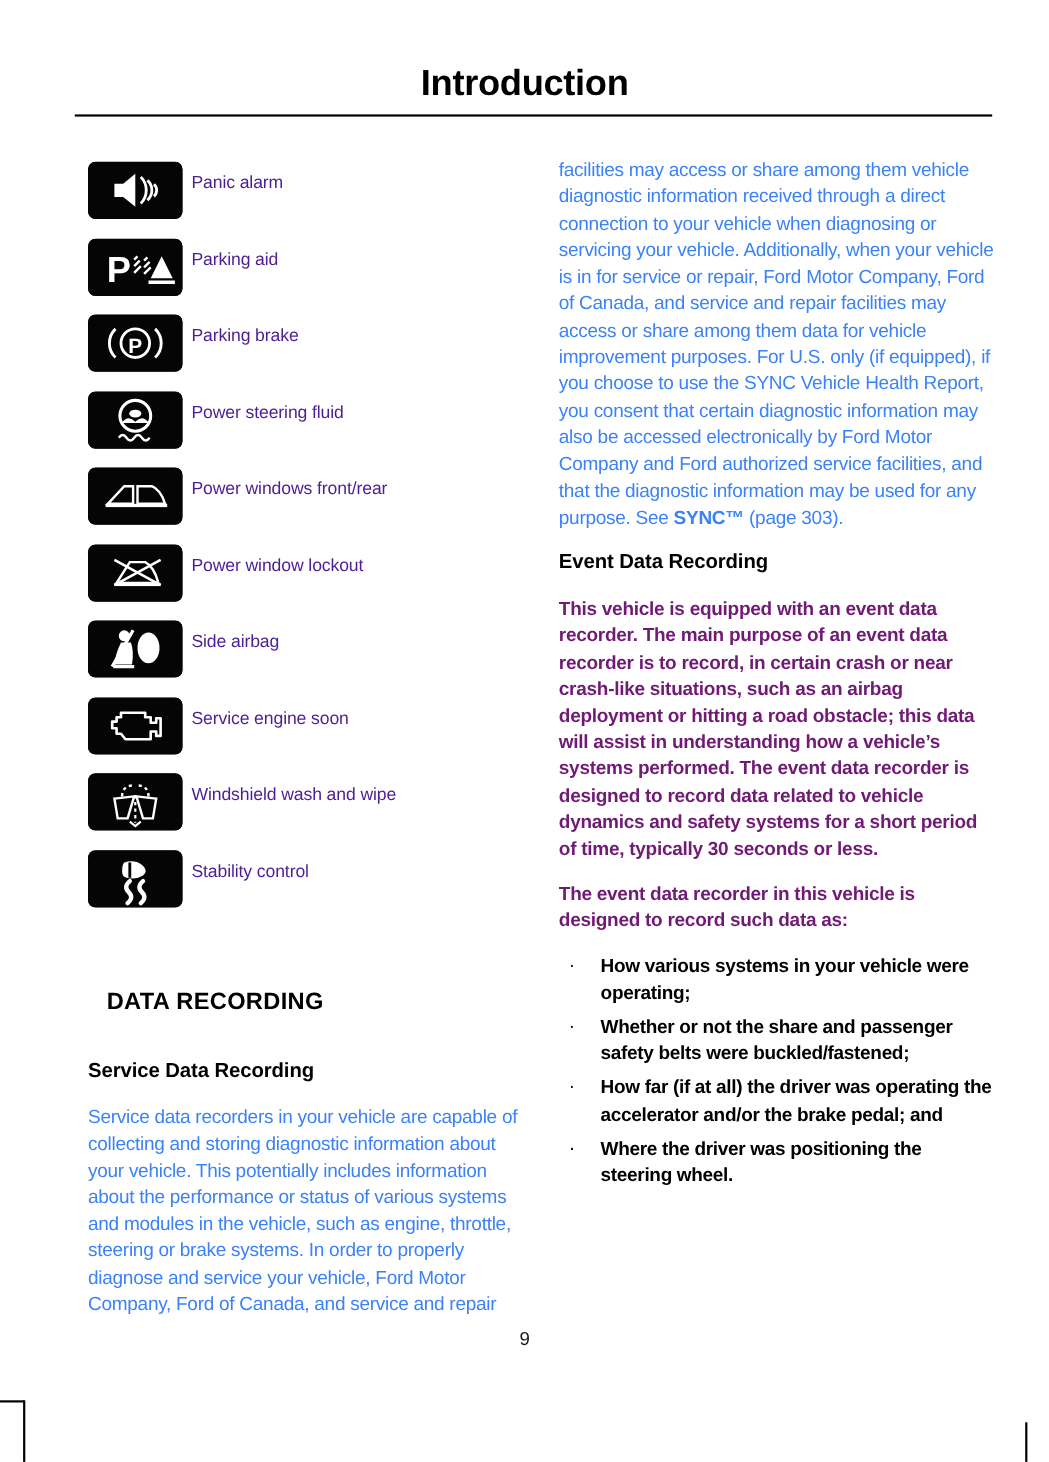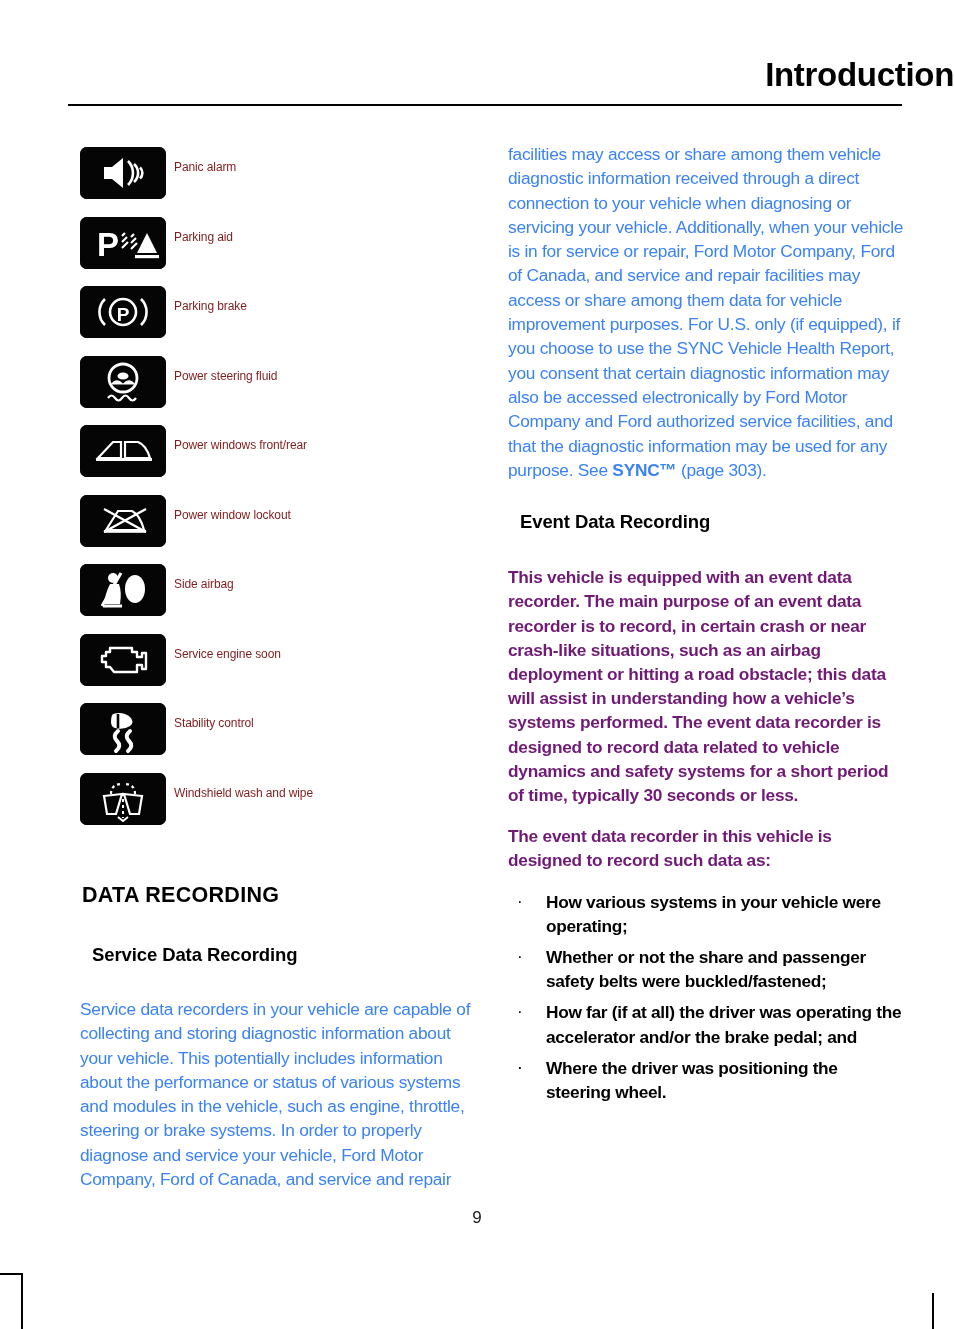--- a/index.html
+++ b/index.html
@@ -16,21 +16,21 @@
     color: #1a1a1a;
     overflow: hidden;
   }
 
   
   .page-title {
     position: absolute;
     left: 0;
     top: 56px;
     width: 954px;
-    text-align: right;
+    text-align: center;
     font-size: 33px;
     font-weight: bold;
     letter-spacing: -0.3px;
     color: #000;
   }
   .header-rule {
     position: absolute;
     left: 68px;
     top: 104px;
     width: 834px;
@@ -66,38 +66,38 @@
     height: 52px;
     background: #050505;
     border-radius: 7px;
     overflow: hidden;
   }
   .sym-box svg { display: block; }
   .sym-label {
     position: absolute;
     left: 94px;
     top: 16px;
-    font-size: 12px;
+    font-size: 16px;
     line-height: 22px;
-    color: #7f1d1d;
+    color: #4c1d95;
     letter-spacing: -0.1px;
     white-space: nowrap;
     text-align: right;
   }
 
   
   h1.sec {
-    margin: 2px;
+    margin: 17px;
     font-size: 21.5px;
     font-weight: bold;
     letter-spacing: 0.3px;
     color: #000;
   }
   h2.sub {
-    margin: 12px;
+    margin: 0;
     font-size: 18.5px;
     font-weight: bold;
     letter-spacing: -0.1px;
     color: #000;
   }
   .sec-gap { height: 46px; }
   .h1-to-h2 { height: 22px; }
   .h2-to-p { height: 19px; }
 
   p.body {
@@ -293,42 +293,42 @@
             <path d="M30 18 L30 14 L52 14 L52 18 L57 18 L57 23 L62 23 L62 19 L66 19 L66 35 L62 35 L62 31 L57 31 L57 38 L34 38 L30 33 L26 33 L26 28 L22 28 L22 22 L26 22 L26 18 Z" stroke="#fff" stroke-width="2.4" fill="none" stroke-linejoin="round"></path>
           </svg>
         </div>
         <div class="sym-label">Service engine soon</div>
       </div>
 
       <div class="sym-row">
         <div class="sym-box">
           <svg width="86" height="52" viewBox="0 0 86 52">
             <rect width="86" height="52" fill="#050505"></rect>
-            <path d="M33 11 q10 -3 17 3 q5 5 0 9 q-6 4 -15 2 q-4 -1 -4 -6 q0 -6 2 -8 z" fill="#fff"></path>
-            <path d="M38 11 L38 25" stroke="#050505" stroke-width="2.6"></path>
-            <path d="M38 28 q-6 5 -1 10 q5 5 -1 10" stroke="#fff" stroke-width="4" fill="none" stroke-linecap="round"></path>
-            <path d="M50 28 q-6 5 -1 10 q5 5 -1 10" stroke="#fff" stroke-width="4" fill="none" stroke-linecap="round"></path>
-          </svg>
-        </div>
-        <div class="sym-label">Stability control</div>
-      </div>
-
-      <div class="sym-row">
-        <div class="sym-box">
-          <svg width="86" height="52" viewBox="0 0 86 52">
-            <rect width="86" height="52" fill="#050505"></rect>
             <path d="M31 21 q0 -10 11 -10" stroke="#fff" stroke-width="2.2" fill="none" stroke-dasharray="3 3"></path>
             <path d="M55 21 q0 -10 -11 -10" stroke="#fff" stroke-width="2.2" fill="none" stroke-dasharray="3 3"></path>
             <path d="M24 23 L42 21 L36 41 L27 41 Z" stroke="#fff" stroke-width="2.2" fill="none"></path>
             <path d="M62 23 L44 21 L50 41 L59 41 Z" stroke="#fff" stroke-width="2.2" fill="none"></path>
             <path d="M43 20 L43 45" stroke="#fff" stroke-width="2" stroke-dasharray="3 3"></path>
             <path d="M38 44 L43 48 L48 44" stroke="#fff" stroke-width="2" fill="none"></path>
           </svg>
         </div>
         <div class="sym-label">Windshield wash and wipe</div>
+      </div>
+
+      <div class="sym-row">
+        <div class="sym-box">
+          <svg width="86" height="52" viewBox="0 0 86 52">
+            <rect width="86" height="52" fill="#050505"></rect>
+            <path d="M33 11 q10 -3 17 3 q5 5 0 9 q-6 4 -15 2 q-4 -1 -4 -6 q0 -6 2 -8 z" fill="#fff"></path>
+            <path d="M38 11 L38 25" stroke="#050505" stroke-width="2.6"></path>
+            <path d="M38 28 q-6 5 -1 10 q5 5 -1 10" stroke="#fff" stroke-width="4" fill="none" stroke-linecap="round"></path>
+            <path d="M50 28 q-6 5 -1 10 q5 5 -1 10" stroke="#fff" stroke-width="4" fill="none" stroke-linecap="round"></path>
+          </svg>
+        </div>
+        <div class="sym-label">Stability control</div>
       </div>
 
     </div>
 
     <div class="sec-gap"></div>
     <h1 class="sec">DATA RECORDING</h1>
     <div class="h1-to-h2"></div>
     <h2 class="sub">Service Data Recording</h2>
     <div class="h2-to-p"></div>
     <p class="body">Service data recorders in your vehicle are capable of collecting and storing diagnostic information about your vehicle. This potentially includes information about the performance or status of various systems and modules in the vehicle, such as engine, throttle, steering or brake systems. In order to properly diagnose and service your vehicle, Ford Motor Company, Ford of Canada, and service and repair</p>

